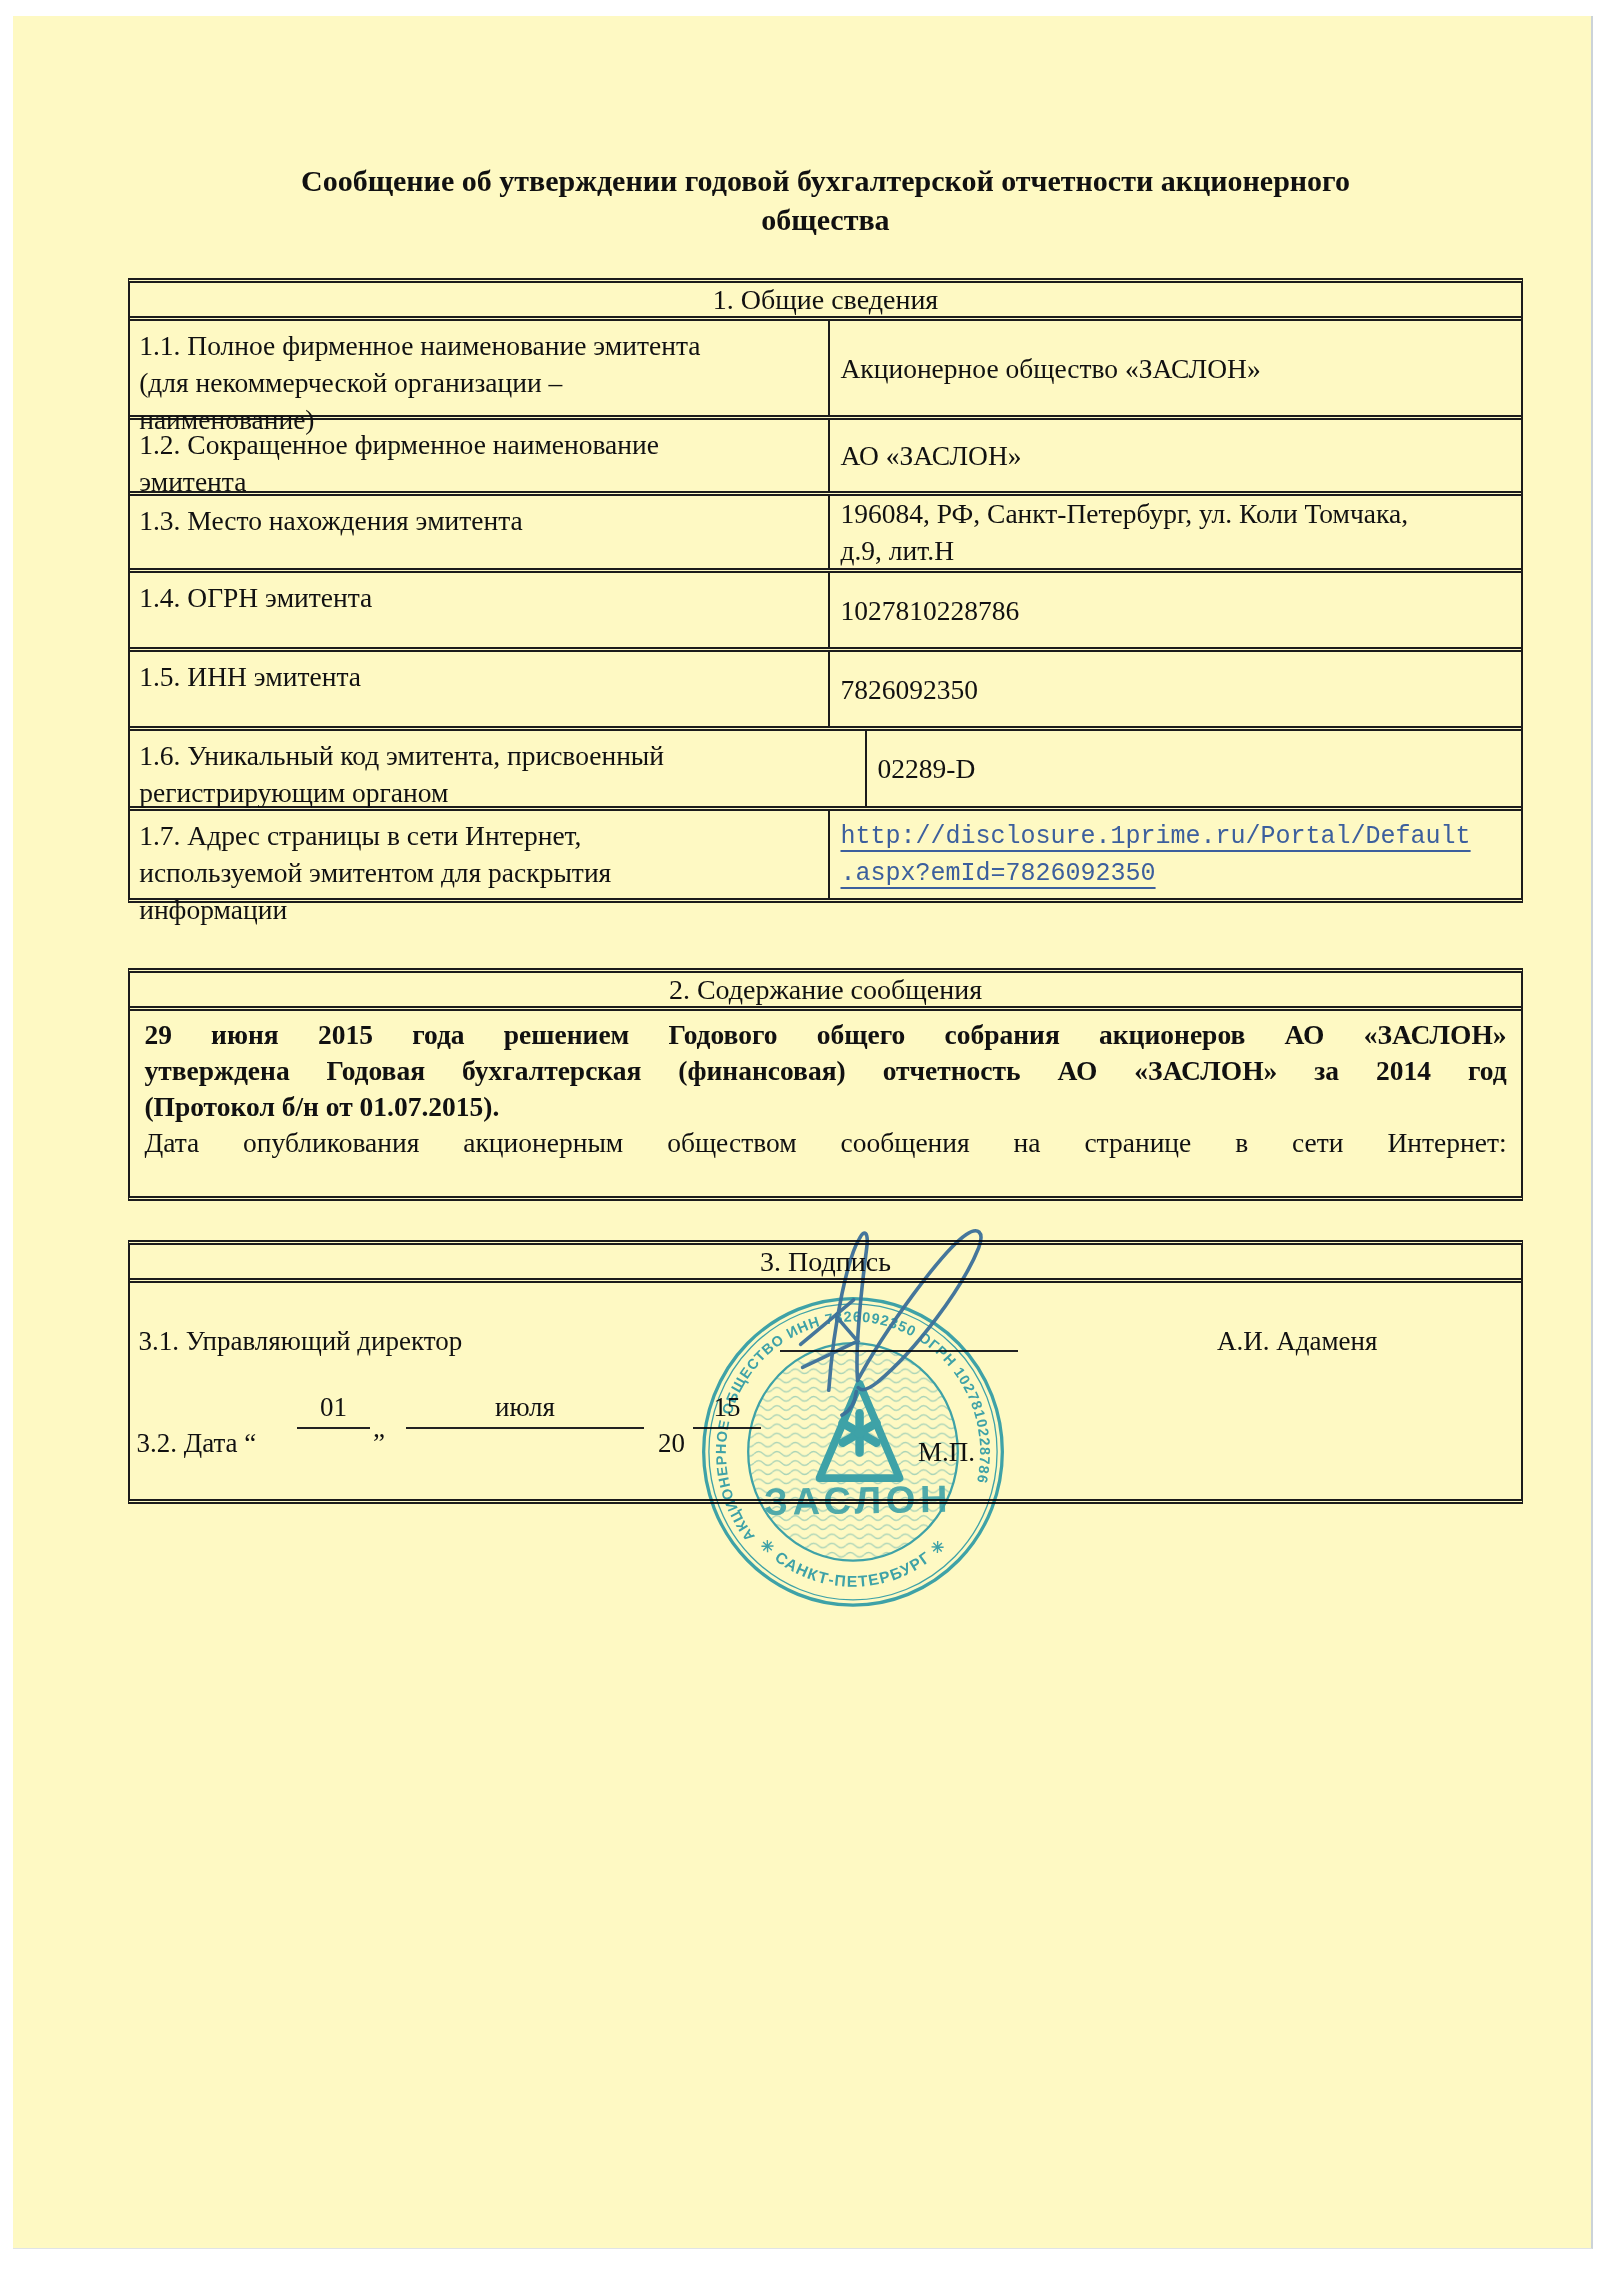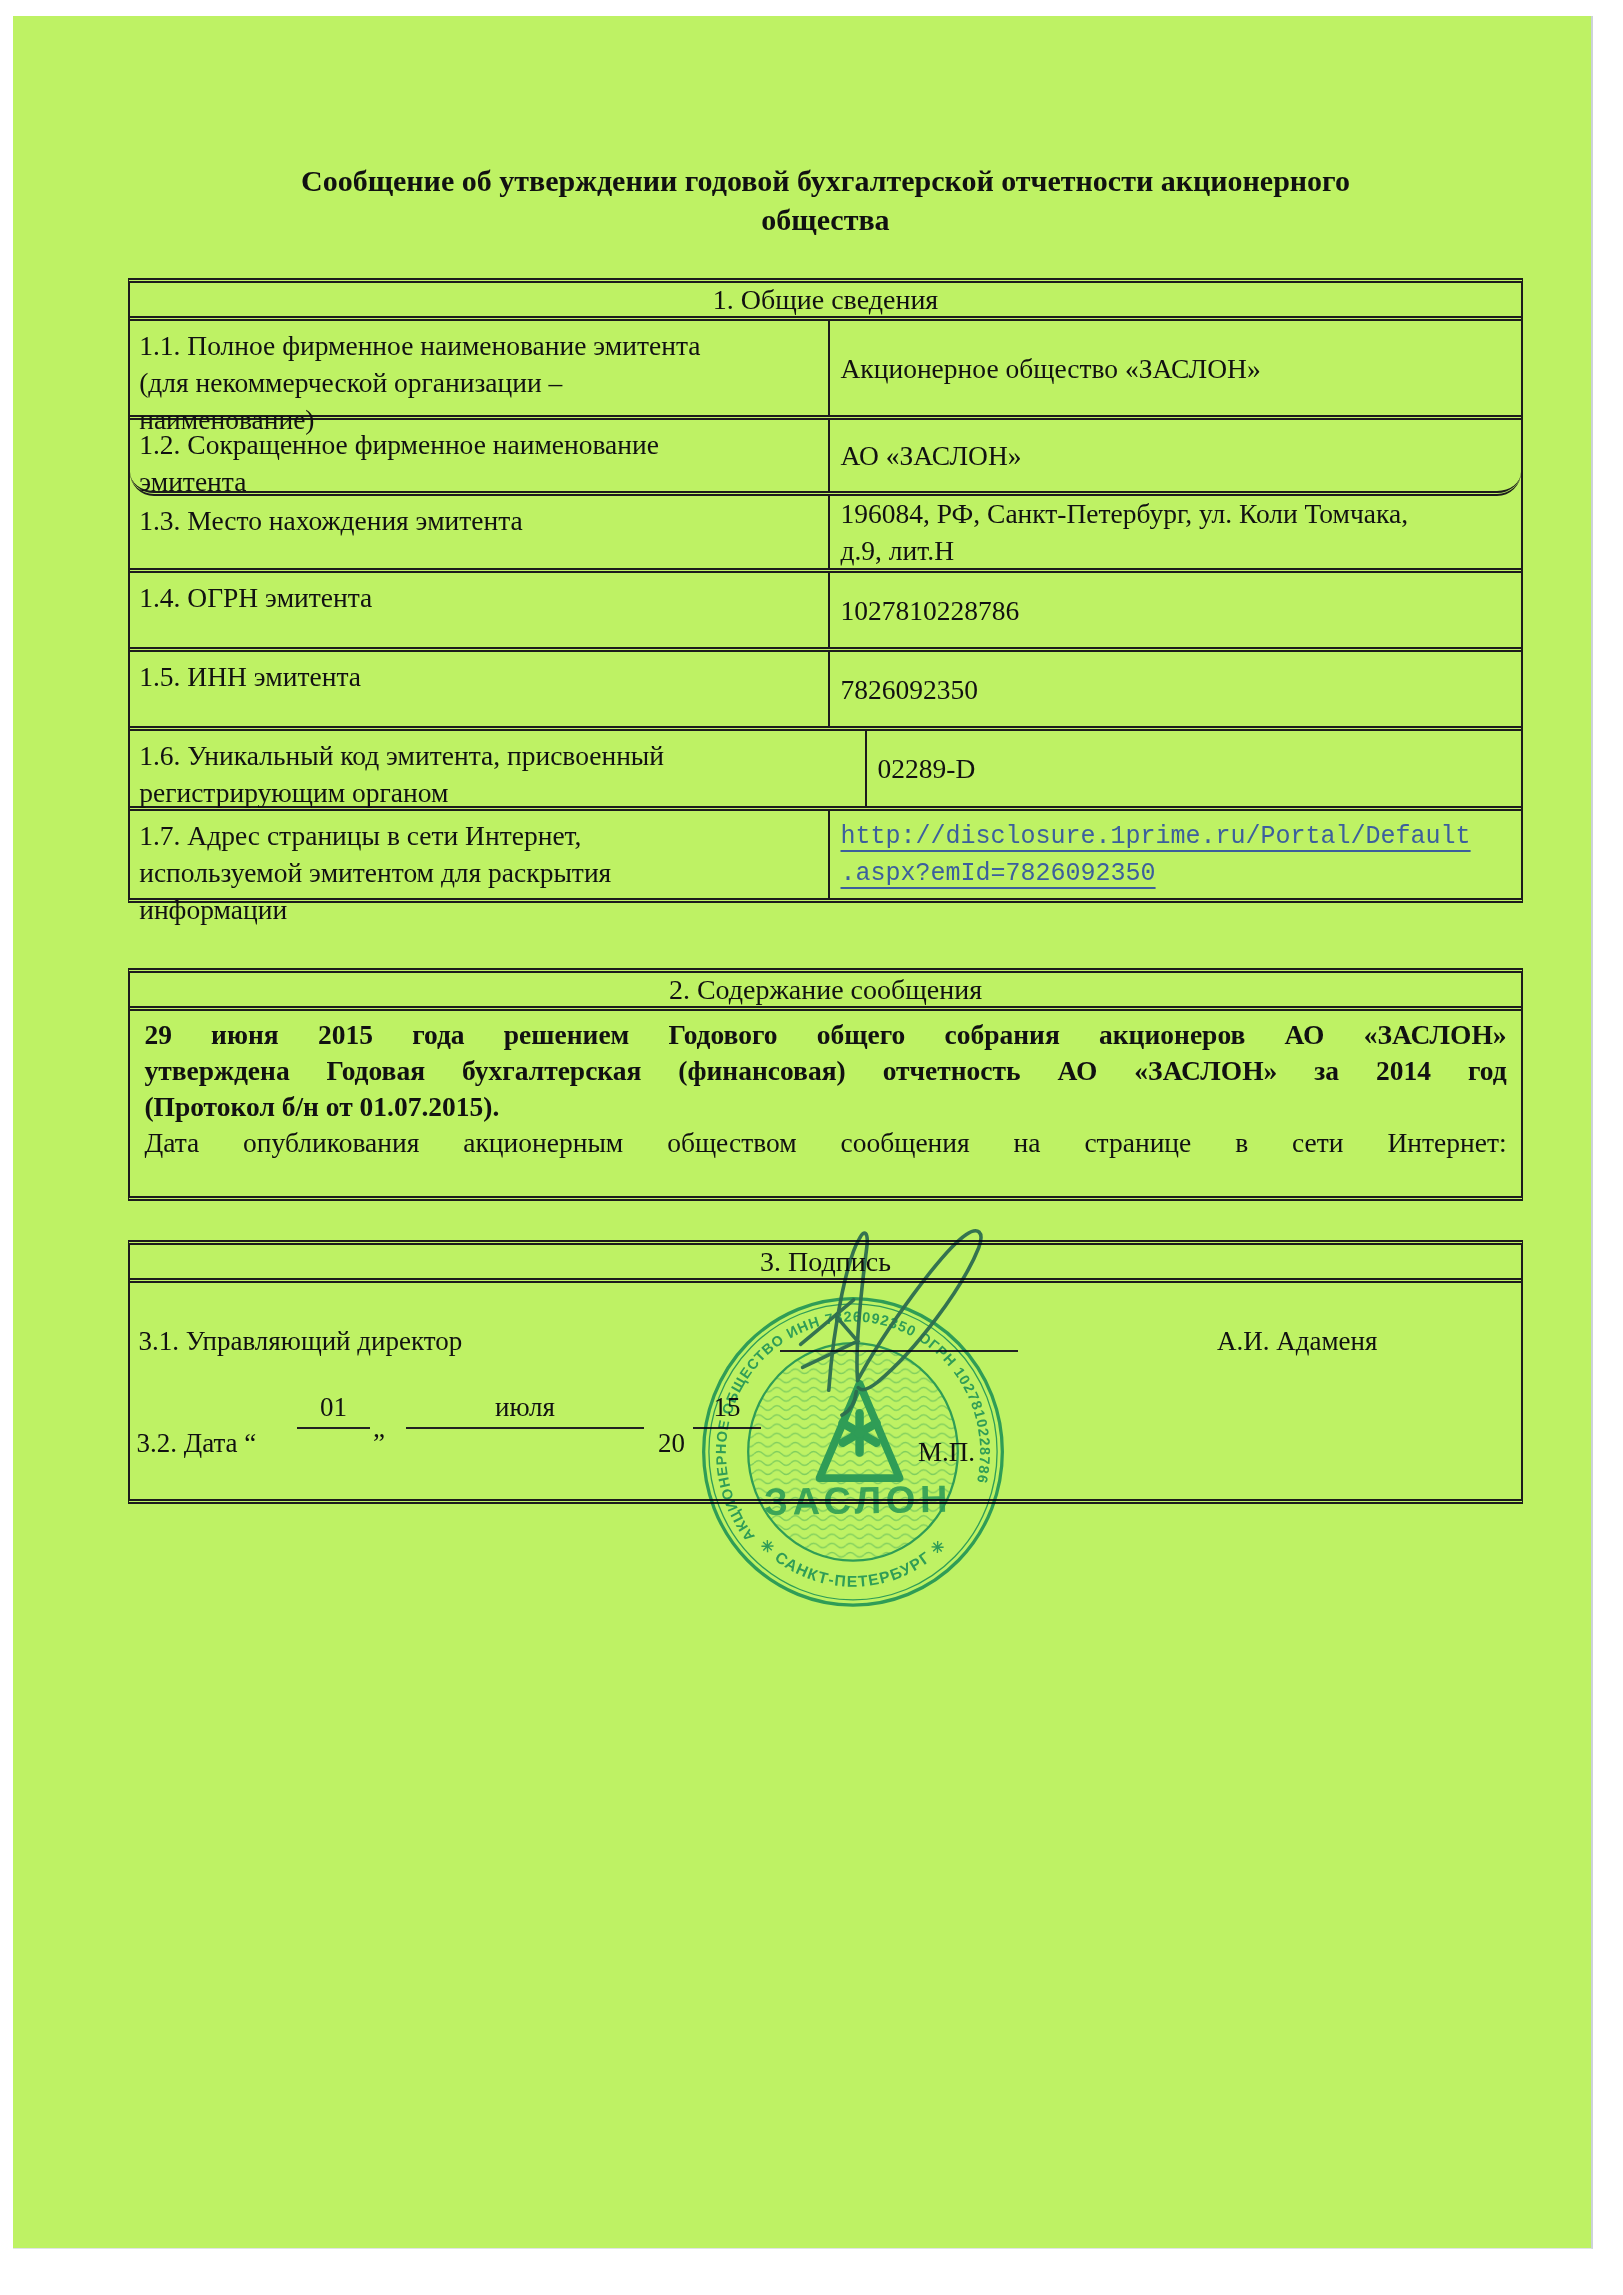--- a/index.html
+++ b/index.html
@@ -1,37 +1,37 @@
 <!DOCTYPE html>
 <html style="font-size:10.5px"><head>
 <meta charset="utf-8">
 <style>
   * { margin:0; padding:0; box-sizing:border-box; }
   html,body { width:1624px; height:2295px; background:#ffffff; }
   body { position:relative; font-family:"Liberation Serif", serif; color:#111; }
 
   .scan { position:absolute; left:13px; top:16.4px; width:1580px; height:2233px;
-          background:#bef264; border-right:2px solid #ccd3d8; border-bottom:1.3px solid #dfe4e7; }
+          background:#fef9c3; border-right:2px solid #ccd3d8; border-bottom:1.3px solid #dfe4e7; }
 
   .title { position:absolute; left:115px; top:145px; width:1395px;
            font-size:30px; line-height:39px; font-weight:bold; text-align:center;
            white-space:pre-line; }
 
   .tbl { position:absolute; left:115px; width:1395px;
          border:2px solid #1c1c1c; border-top:5.2px double #1c1c1c; border-bottom:5.2px double #1c1c1c; }
   .hdr { height:38px; line-height:33px; border-bottom:5.2px double #1c1c1c;
          text-align:center; font-size:28px; }
   .row { display:flex; border-bottom:5.2px double #1c1c1c; }
   .row:last-child { border-bottom:none; }
   .cell-l { flex:0 0 698px; padding:5.2px 15.7px 2.6px 9.2px; font-size:27.5px; line-height:37px; white-space:pre-line; }
   .cell-r { flex:1 1 auto; border-left:2px solid #1c1c1c; padding:2.6px 6.5px 2.6px 10.5px;
             display:flex; align-items:center; font-size:27.5px; line-height:37px; white-space:pre-line; }
   #t1 { top:262px; }
   #t1 .row:nth-of-type(2){ height:99px; }
-  #t1 .row:nth-of-type(3){ height:76px;border-radius:24px; }
+  #t1 .row:nth-of-type(3){ height:76px; }
   #t1 .row:nth-of-type(4){ height:77px; }
   #t1 .row:nth-of-type(5){ height:79px; }
   #t1 .row:nth-of-type(6){ height:79px; }
   #t1 .row:nth-of-type(7){ height:80px;gap:37px; }
   #t1 .row:nth-of-type(8){ height:87px; }
 
   .url { font-family:"Liberation Mono", monospace; font-size:25px; line-height:37px;
          color:#3c5f9d; text-decoration:underline; text-decoration-thickness:2px;
          text-underline-offset:6.5px; word-break:break-all; }
 

